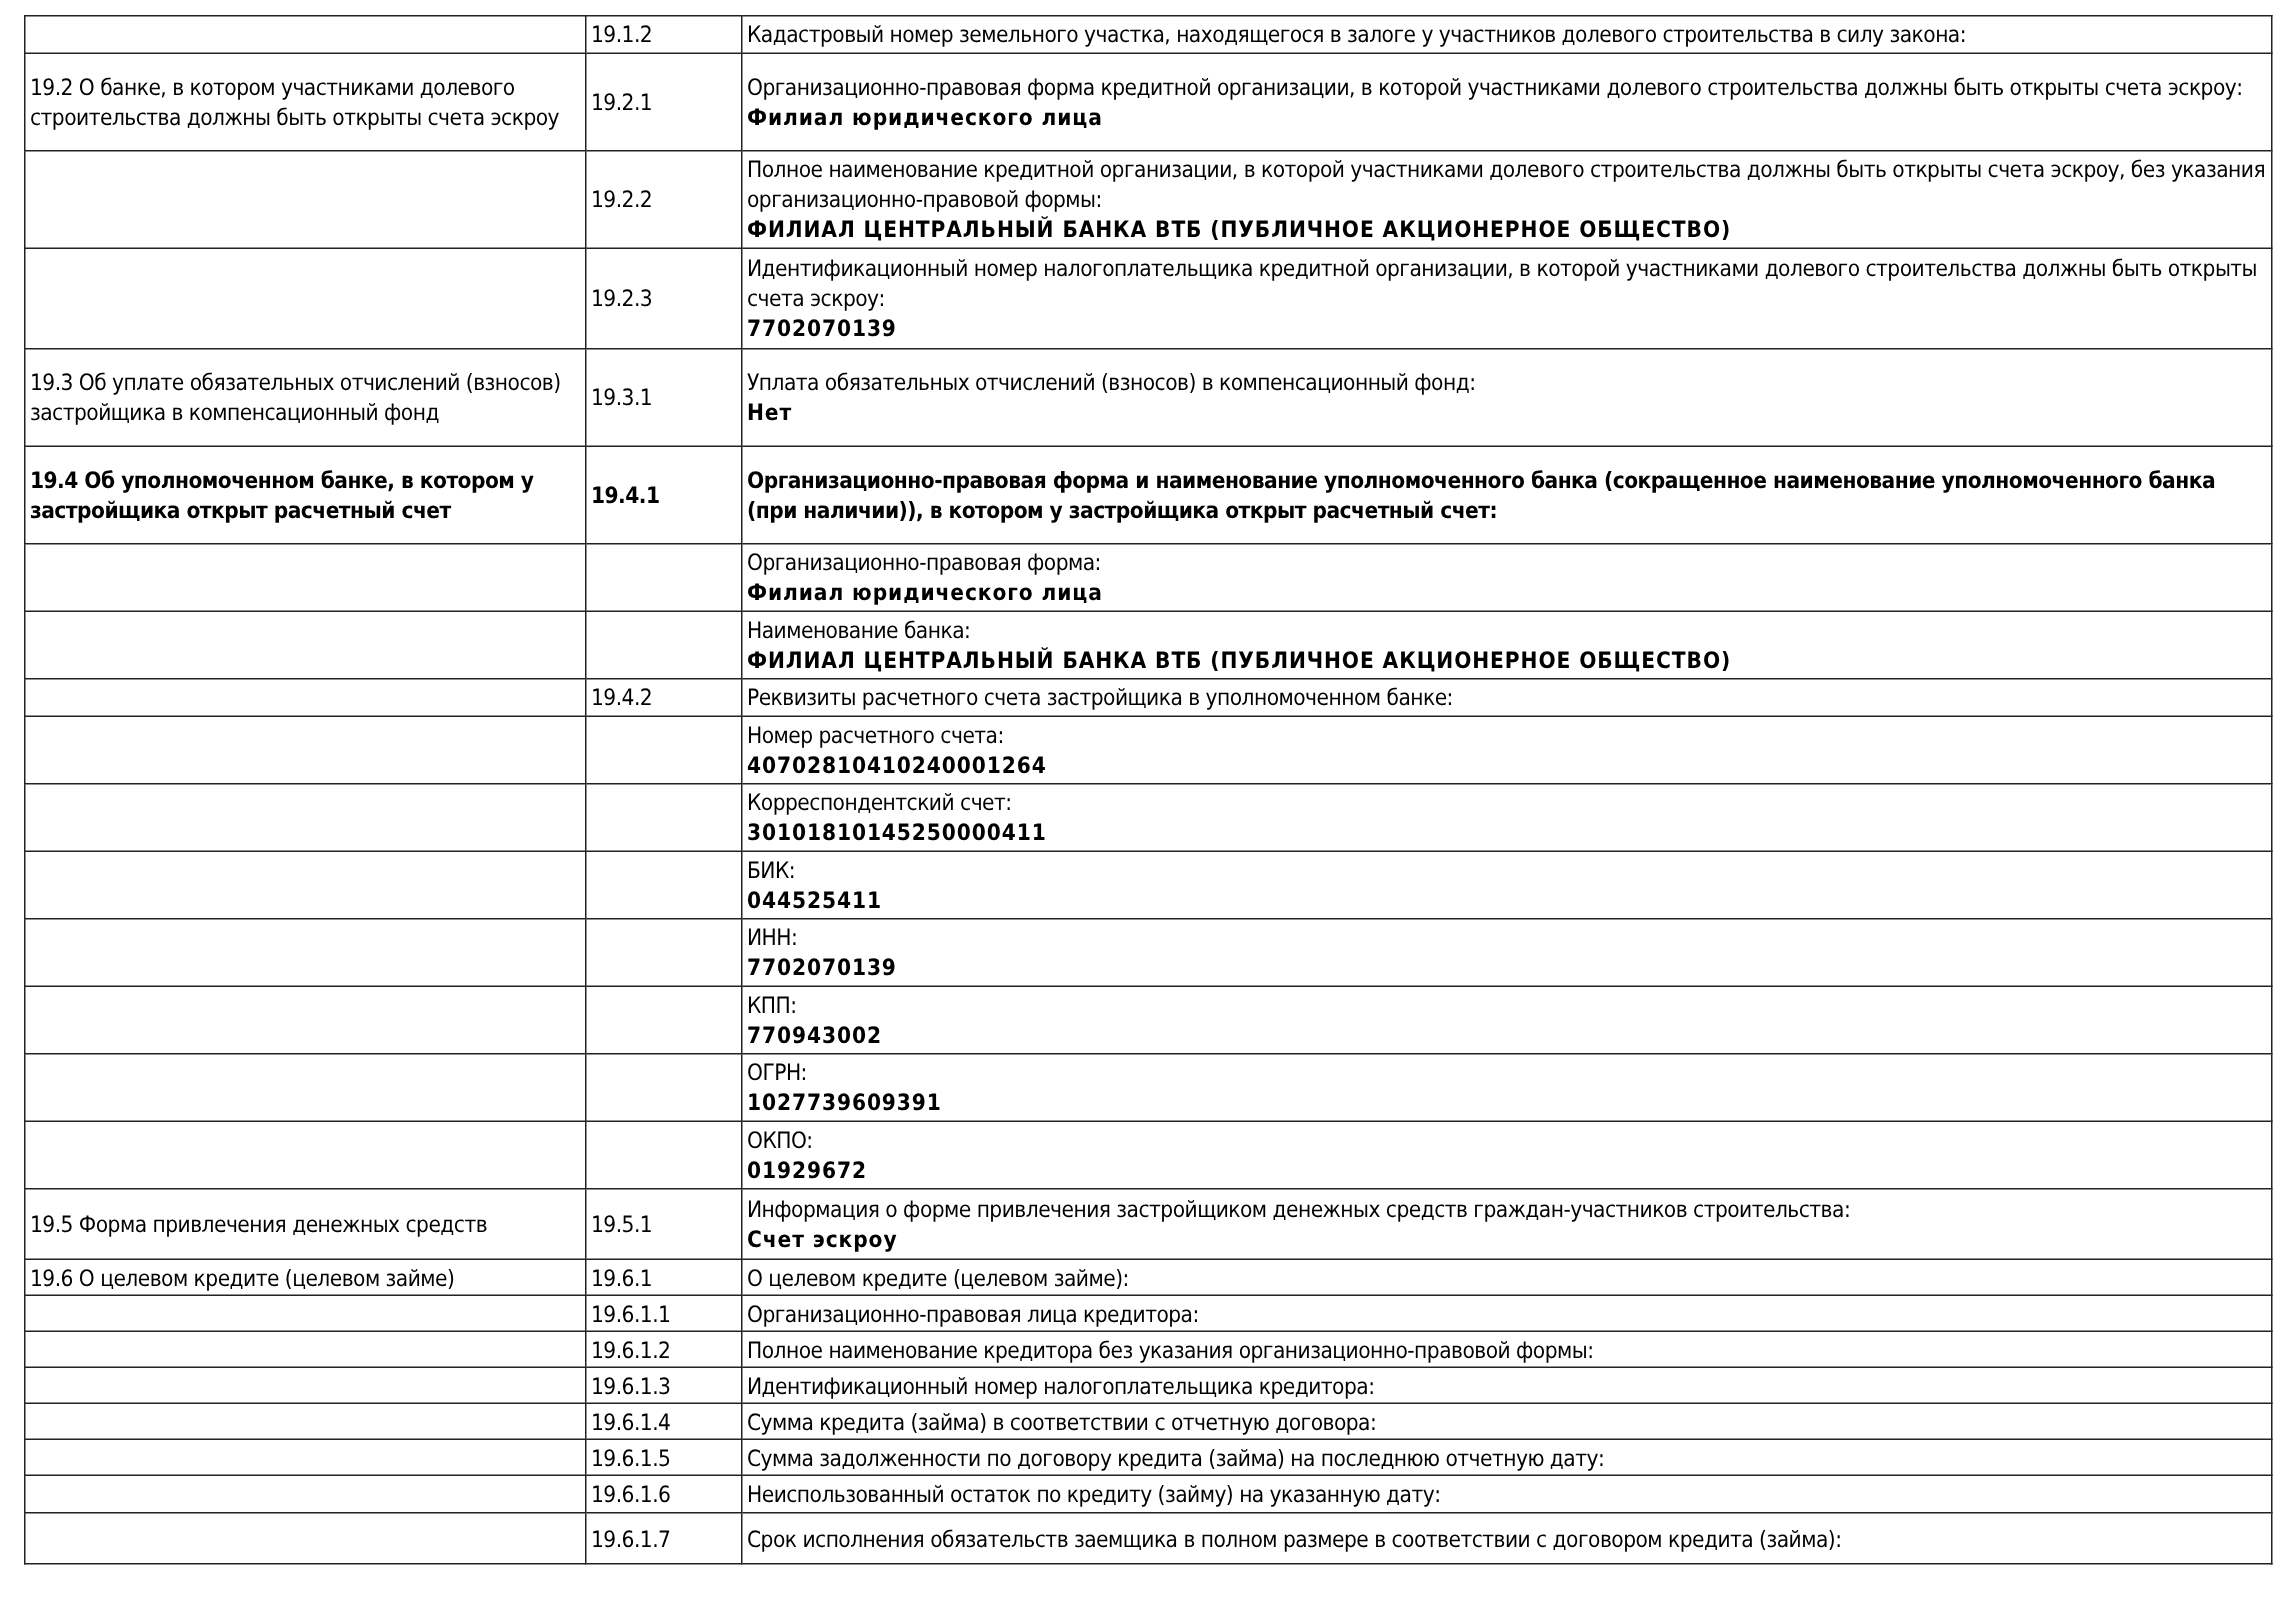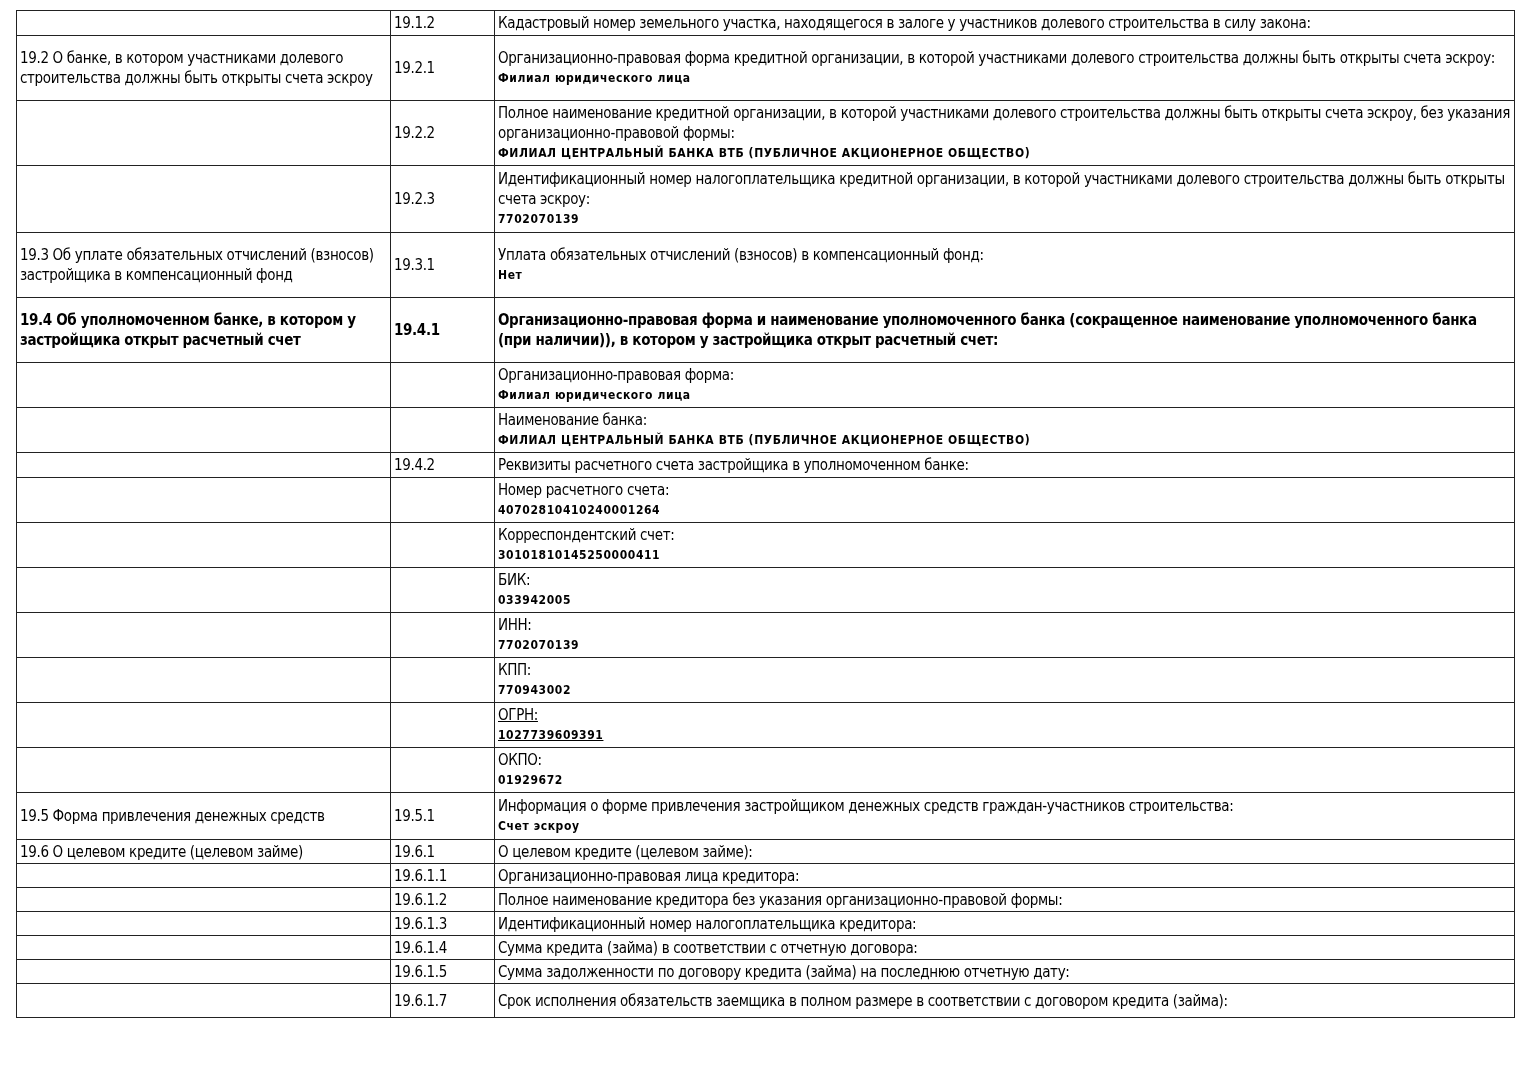--- a/index.html
+++ b/index.html
@@ -5,21 +5,21 @@
   html, body { margin: 0; padding: 0; background: #ffffff; }
   body { width: 1529px; height: 1080px; position: relative; overflow: hidden;
          font-family: "DejaVu Sans", sans-serif; color: #000; }
   table.doc { position: absolute; left: 16px; top: 10px; width: 1498px;
               border-collapse: collapse; table-layout: fixed; }
   table.doc td { border: 1.5px solid #222; vertical-align: middle; padding: 0 3px;
                  font-size: 15px; line-height: 20px; letter-spacing: -0.35px;
                  font-stretch: condensed; }
   col.c1 { width: 374px; } col.c2 { width: 104px; } col.c3 { width: 1020px; }
   .lbl { display: block; }
-  .val { display: block; font-weight: bold; letter-spacing: 0.6px; font-size: 12px; }
+  .val { display: block; font-weight: bold; letter-spacing: 0.6px; font-size: 15px; }
   td.code { vertical-align: middle; }
   td.sec { vertical-align: top; }
 </style>
 </head>
 <body>
 
 <table class="doc">
   <colgroup>
       <col class="c1">
       <col class="c2">
@@ -112,40 +112,40 @@
     <td>
       <span class="lbl">Корреспондентский счет:</span>
       <span class="val">30101810145250000411</span>
     </td>
   </tr>
       <tr style="height: 45px;">
     <td class="sec"><span class="sec-text"></span></td>
     <td class="code"><span class="code-text"></span></td>
     <td>
       <span class="lbl">БИК:</span>
-      <span class="val">033942005</span>
+      <span class="val">044525411</span>
     </td>
   </tr>
       <tr style="height: 45px;">
     <td class="sec"><span class="sec-text"></span></td>
     <td class="code"><span class="code-text"></span></td>
     <td>
       <span class="lbl">ИНН:</span>
       <span class="val">7702070139</span>
     </td>
   </tr>
       <tr style="height: 45px;">
     <td class="sec"><span class="sec-text"></span></td>
     <td class="code"><span class="code-text"></span></td>
     <td>
       <span class="lbl">КПП:</span>
       <span class="val">770943002</span>
     </td>
   </tr>
-      <tr style="height: 45px; text-decoration: underline;">
+      <tr style="height: 45px;">
     <td class="sec"><span class="sec-text"></span></td>
     <td class="code"><span class="code-text"></span></td>
     <td>
       <span class="lbl">ОГРН:</span>
       <span class="val">1027739609391</span>
     </td>
   </tr>
       <tr style="height: 45px; margin-top: 48px;">
     <td class="sec"><span class="sec-text"></span></td>
     <td class="code"><span class="code-text"></span></td>
@@ -203,20 +203,28 @@
     </td>
   </tr>
       <tr style="height: 24px;">
     <td class="sec"><span class="sec-text"></span></td>
     <td class="code"><span class="code-text">19.6.1.5</span></td>
     <td>
       <span class="lbl">Сумма задолженности по договору кредита (займа) на последнюю отчетную дату:</span>
 
     </td>
   </tr>
+      <tr style="height: 25px;">
+    <td class="sec"><span class="sec-text"></span></td>
+    <td class="code"><span class="code-text">19.6.1.6</span></td>
+    <td>
+      <span class="lbl">Неиспользованный остаток по кредиту (займу) на указанную дату:</span>
+
+    </td>
+  </tr>
       <tr style="height: 34px; margin-top: 10px;">
     <td class="sec"><span class="sec-text"></span></td>
     <td class="code"><span class="code-text">19.6.1.7</span></td>
     <td>
       <span class="lbl">Срок исполнения обязательств заемщика в полном размере в соответствии с договором кредита (займа):</span>
 
     </td>
   </tr>
     </tbody>
 </table>

